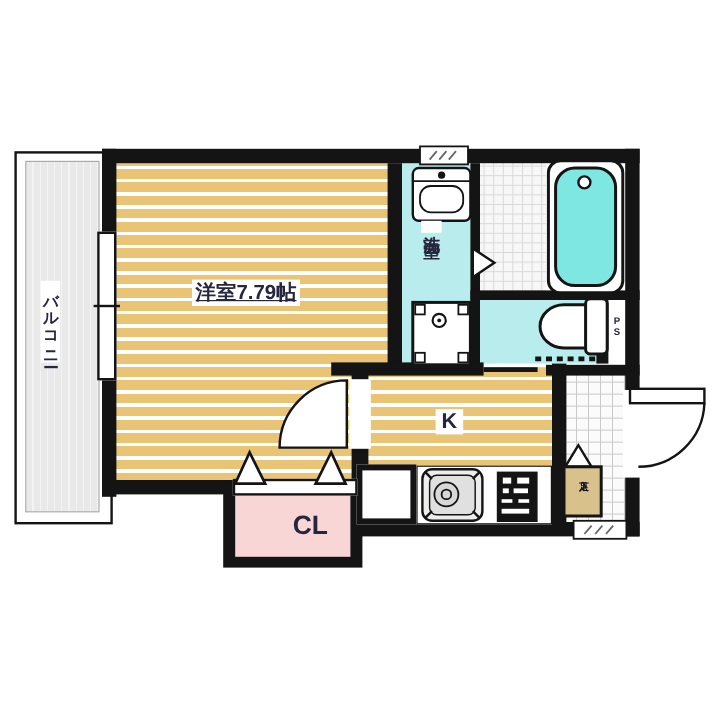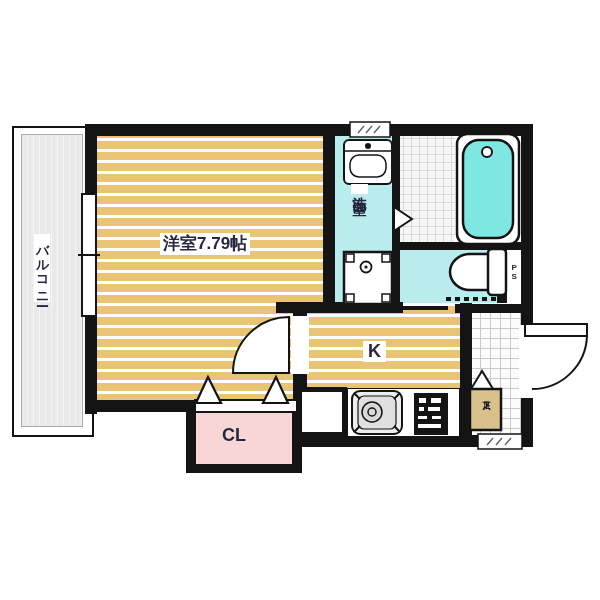--- a/index.html
+++ b/index.html
@@ -155,20 +155,20 @@
     <g>
       <path d="M482 371 L471 389 L493 389 Z" fill="#fff" stroke="#141414" stroke-width="2"></path>
     </g>
 
     <g>
       <rect x="470" y="389" width="31" height="41" fill="#d9c18c" stroke="#141414" stroke-width="2.5"></rect>
     </g>
   </svg>
 
   <div class="chip v" style="left:34px;top:234px;font-size:13px;padding:2px 1px;letter-spacing:1px;">バルコニー</div>
-  <div class="chip" style="left:160px;top:233px;font-size:17px;padding:2px 3px;">洋室7.79帖</div>
+  <div class="chip" style="left:160px;top:233px;font-size:17px;padding:2px 3px;text-decoration:underline;">洋室7.79帖</div>
   <div class="chip v" style="left:351px;top:184px;font-size:14px;padding:2px 1px;letter-spacing:2px;">洗面室</div>
   <div class="chip" style="left:363px;top:341px;font-size:18px;padding:1px 5px;">K</div>
-  <div class="chip" style="left:218px;top:425px;font-size:18px;padding:1px 4px;background:transparent;">CL</div>
+  <div class="chip" style="left:240px;top:425px;font-size:22px;padding:1px 4px;background:transparent;">CL</div>
   <div class="chip v" style="left:509px;top:262px;font-size:8px;padding:1px 0;background:transparent;">PS</div>
   <div class="chip v" style="left:481px;top:394px;font-size:8px;padding:1px 0;background:transparent;color:#141428;">下足入</div>
 
 </div>
 
 </body></html>

